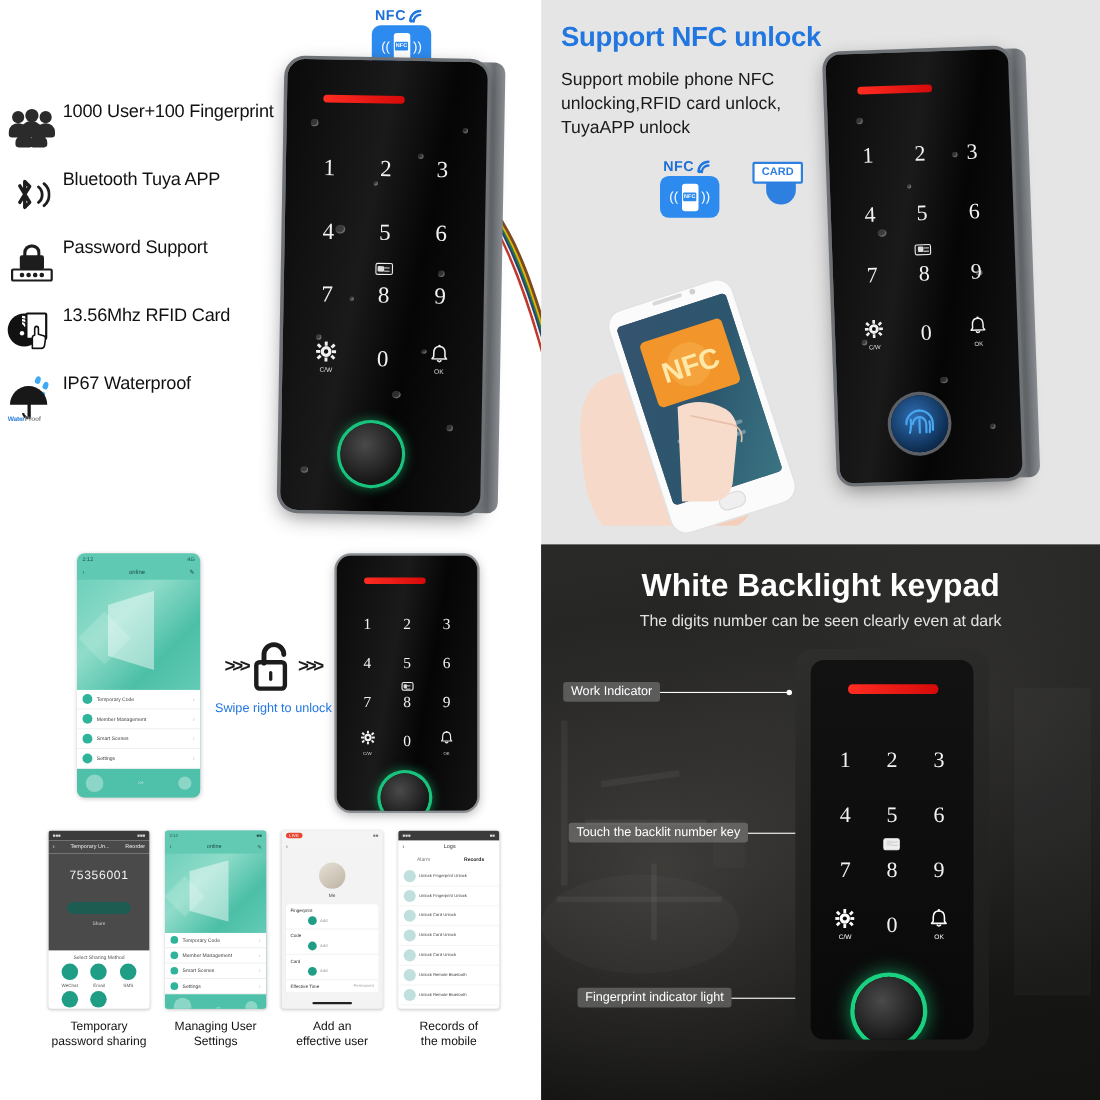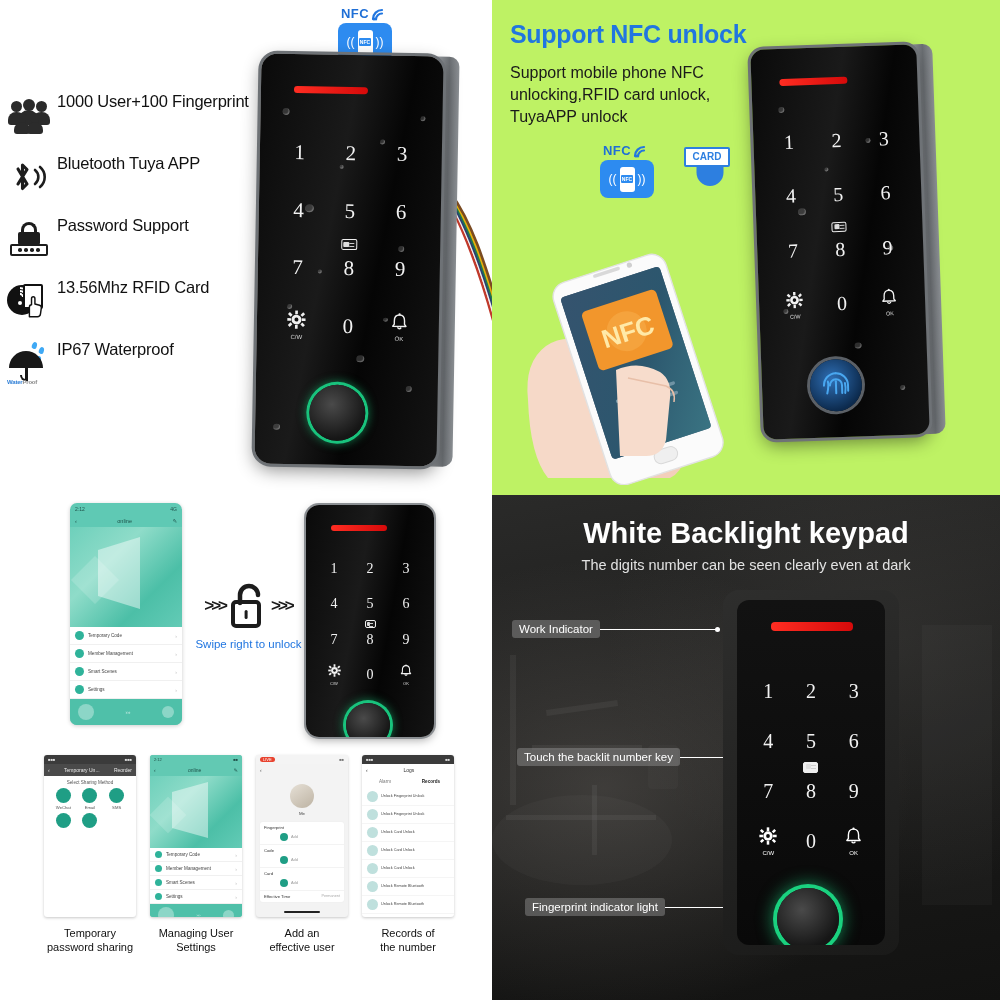--- a/index.html
+++ b/index.html
@@ -7,21 +7,21 @@
   html, body {
     width: 1000px; height: 1000px;
     font-family: "Liberation Sans", sans-serif;
     background: #ffffff; overflow: hidden;
   }
   .page { position: relative; width: 1000px; height: 1000px; }
 
   
   .quad { position: absolute; overflow: hidden; }
   #q-tl { left: 0;   top: 0;   width: 492px; height: 495px; background: #ffffff; }
-  #q-tr { left: 492px; top: 0; width: 508px; height: 495px; background: #bef264; }
+  #q-tr { left: 492px; top: 0; width: 508px; height: 495px; background: #e5e5e5; }
   #q-bl { left: 0;   top: 495px; width: 492px; height: 505px; background: #ffffff; }
   #q-br { left: 492px; top: 495px; width: 508px; height: 505px;
           background: #1b1b1b; }
 
   
   .feature-list { position: absolute; left: 6px; top: 92px; width: 252px; }
   .feature-row { display: flex; height: 62px; }
   .feature-ico { width: 46px; height: 46px; flex: 0 0 46px;
                  display: flex; align-items: center; justify-content: center;
                  margin-right: 5px; position: relative; }
@@ -725,20 +725,25 @@
         <div class="frame">
           <div class="sbar dark">
             <span>■■■</span>
             <span>■■■</span>
           </div>
           <div class="shdr" style="background:#4a4a4a;color:#e9e9e9;">
             <span>‹</span>
             <span>Temporary Un...</span>
             <span>Reorder</span>
           </div>
+          <div class="tmp-body">
+            <div class="tmp-code">75356001</div>
+            <div class="tmp-btn"></div>
+            <div style="text-align:center;font-size:4.4px;color:#cfcfcf;margin-top:6px;">Share</div>
+          </div>
           <div class="tmp-share">Select Sharing Method</div>
           <div class="share-grid">
             <div class="share-cell">
               <div class="ico"></div>
               <div class="nm">WeChat</div>
             </div>
             <div class="share-cell">
               <div class="ico"></div>
               <div class="nm">Email</div>
             </div>
@@ -903,21 +908,21 @@
               <span class="av"></span>
               <span class="tx">Unlock Remote Bluetooth</span>
             </div>
             <div class="log-row">
               
               
             </div>
           </div>
         </div>
         <div class="cap" style="white-space:pre-line;">Records of
-the number</div>
+the mobile</div>
       </div>
     </div>
   </div>
 
   <div class="quad" id="q-br">
     <div id="br-bg">
       <div class="br-room">
         <i style="left:18px;top:160px;width:6px;height:150px;"></i>
         <i style="left:54px;top:210px;width:72px;height:6px;transform:rotate(-8deg);"></i>
         <i style="left:40px;top:250px;width:110px;height:5px;"></i>

